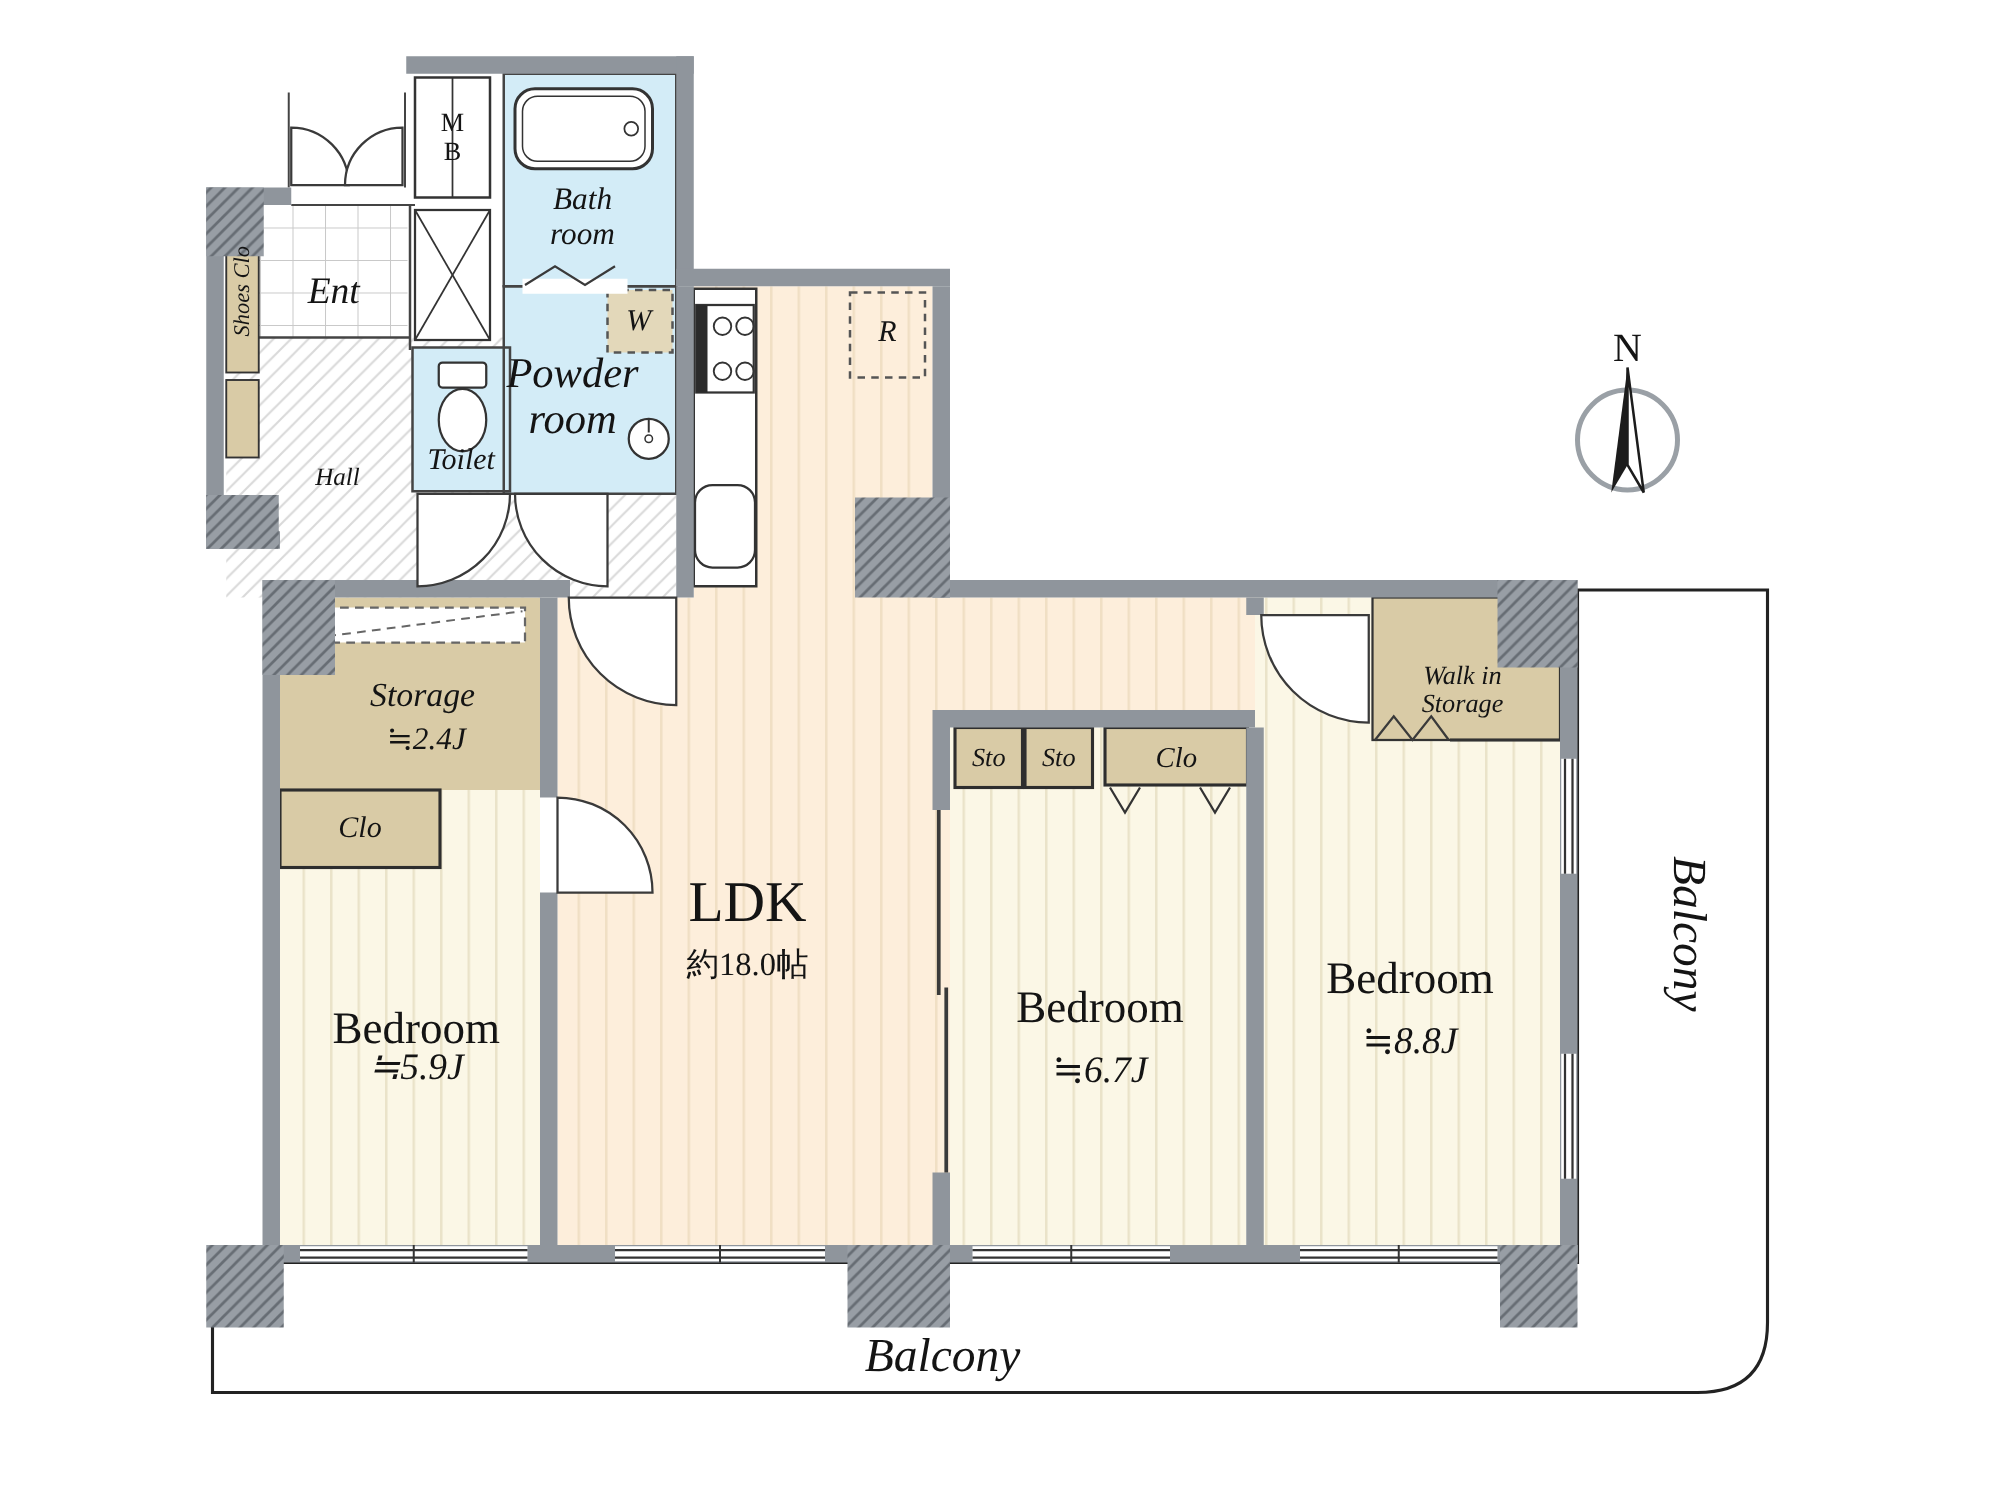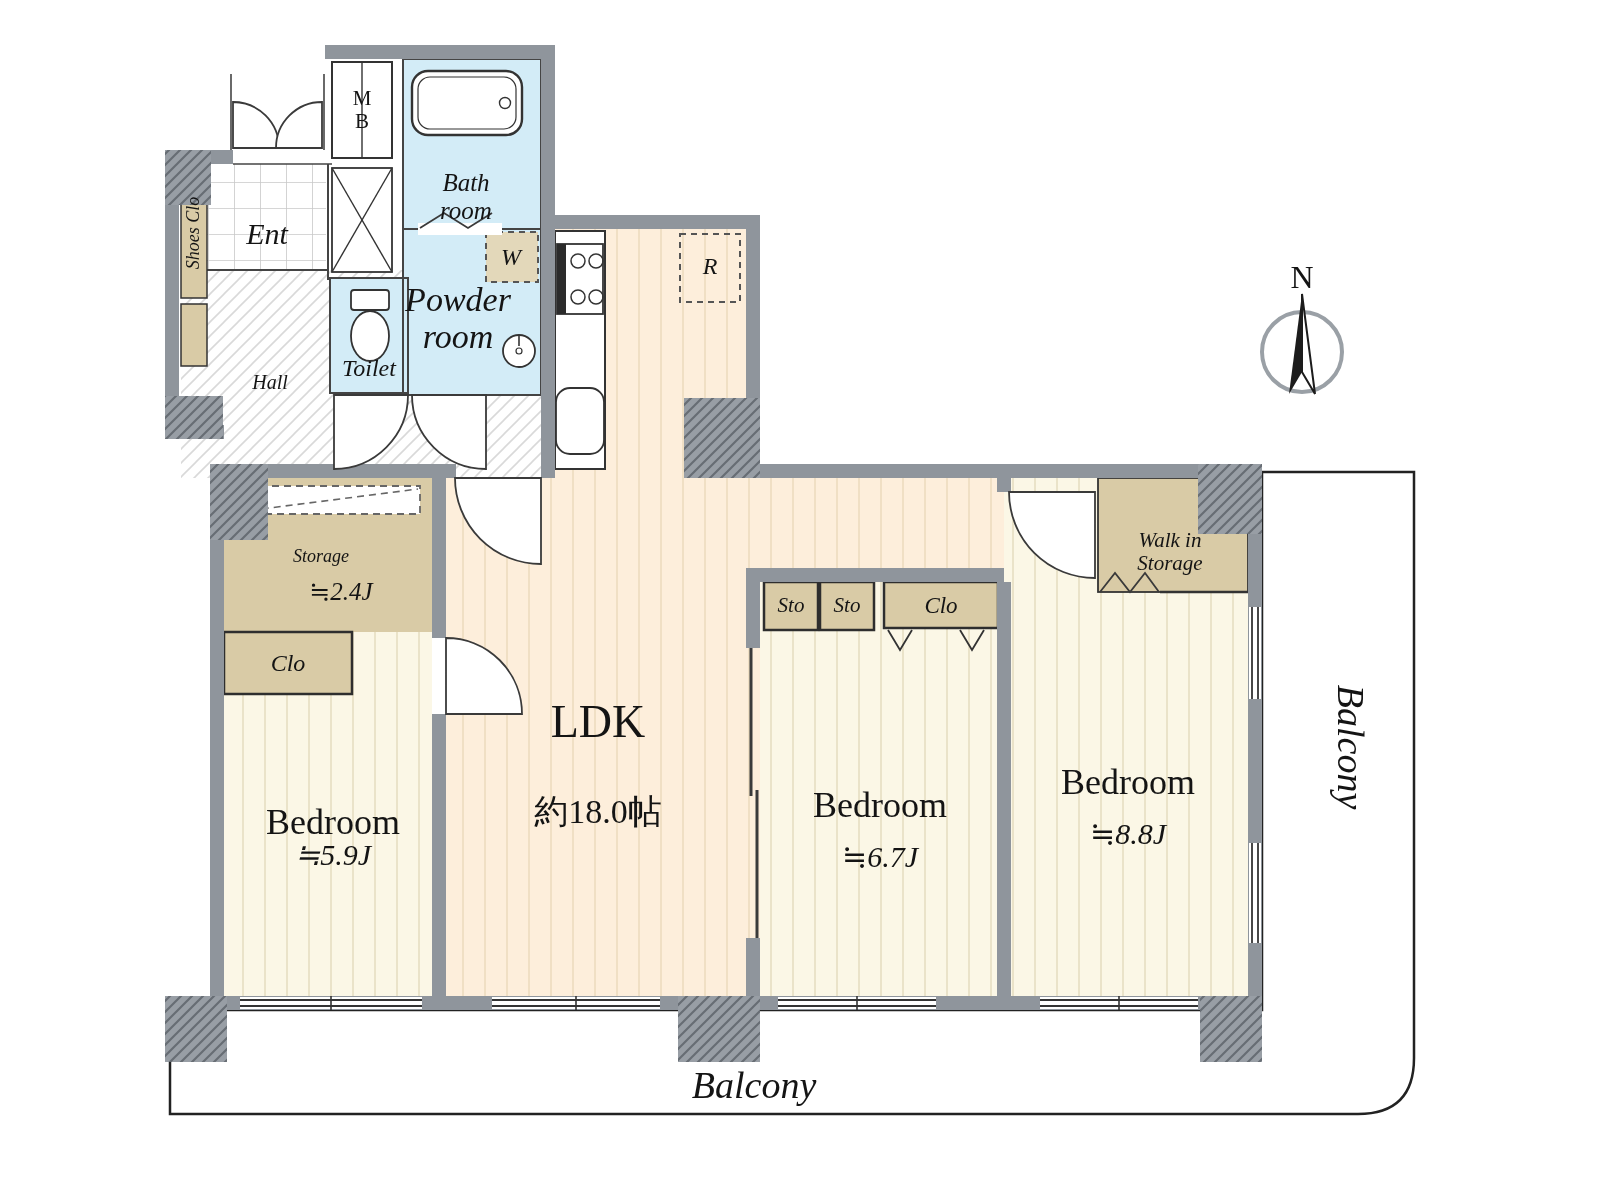--- a/index.html
+++ b/index.html
@@ -208,31 +208,31 @@
   </g>
 
   <g transform="translate(1302,352)">
     <circle r="40" fill="#ffffff" stroke="#9aa0a6" stroke-width="4"></circle>
     <polygon points="0,-58 -13,42 0,20" fill="#1c1c1c"></polygon>
     <polygon points="0,-58 13,42 0,20" fill="#ffffff" stroke="#1c1c1c" stroke-width="2"></polygon>
   </g>
 </svg>
 
 <div class="label wrap" style="left:362px;top:110px;width:24px;font-size:21px;">M B</div>
-<div class="label it wrap" style="left:466px;top:196px;width:92px;font-size:25px;">Bath room</div>
+<div class="label it wrap" style="left:466px;top:174px;width:92px;font-size:25px;">Bath room</div>
 <div class="label it" style="left:267px;top:233px;font-size:30px;">Ent</div>
 <div class="label it rot-ccw" style="left:194px;top:233px;font-size:18px;">Shoes Clo</div>
 <div class="label it" style="left:270px;top:382px;font-size:20px;">Hall</div>
 <div class="label it" style="left:369px;top:368px;font-size:24px;text-align:right;">Toilet</div>
 <div class="label it wrap" style="left:458px;top:318px;width:112px;font-size:34px;">Powder room</div>
 <div class="label it" style="left:511px;top:257px;font-size:24px;">W</div>
 <div class="label it" style="left:710px;top:266px;font-size:24px;">R</div>
 <div class="label" style="left:598px;top:722px;font-size:46px;">LDK</div>
-<div class="label" style="left:598px;top:772px;font-size:34px;margin-top:40px;">約18.0帖</div>
-<div class="label it" style="left:321px;top:557px;font-size:18px;">Storage</div>
+<div class="label" style="left:598px;top:772px;font-size:26px;">約18.0帖</div>
+<div class="label it" style="left:338px;top:557px;font-size:27px;">Storage</div>
 <div class="label it" style="left:341px;top:592px;font-size:25px;">≒2.4J</div>
 <div class="label it" style="left:288px;top:663px;font-size:24px;">Clo</div>
 <div class="label" style="left:333px;top:823px;font-size:36px;">Bedroom</div>
 <div class="label it" style="left:333px;top:854px;font-size:30px;font-family:Liberation Serif, serif;">≒5.9J</div>
 <div class="label" style="left:880px;top:806px;font-size:36px;">Bedroom</div>
 <div class="label it" style="left:880px;top:856px;font-size:30px;">≒6.7J</div>
 <div class="label" style="left:1128px;top:783px;font-size:36px;">Bedroom</div>
 <div class="label it" style="left:1128px;top:833px;font-size:30px;">≒8.8J</div>
 <div class="label it" style="left:791px;top:606px;font-size:21px;">Sto</div>
 <div class="label it" style="left:847px;top:606px;font-size:21px;">Sto</div>

